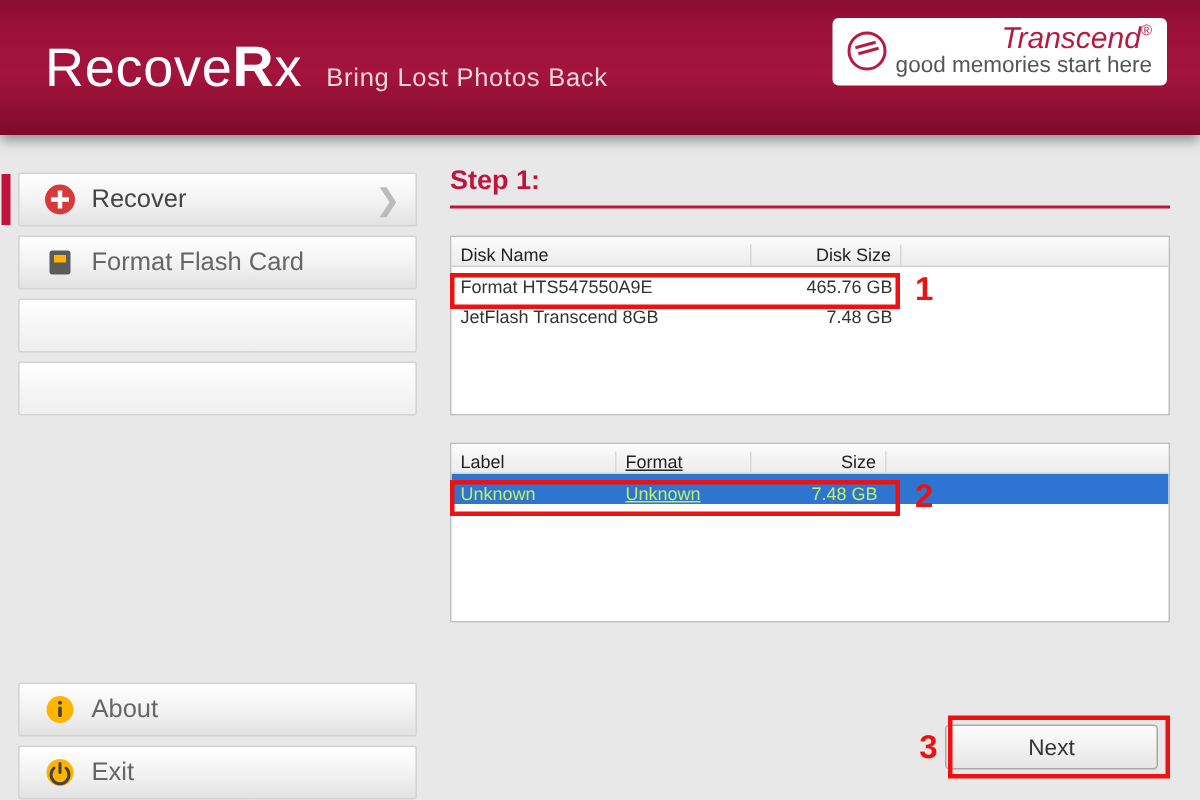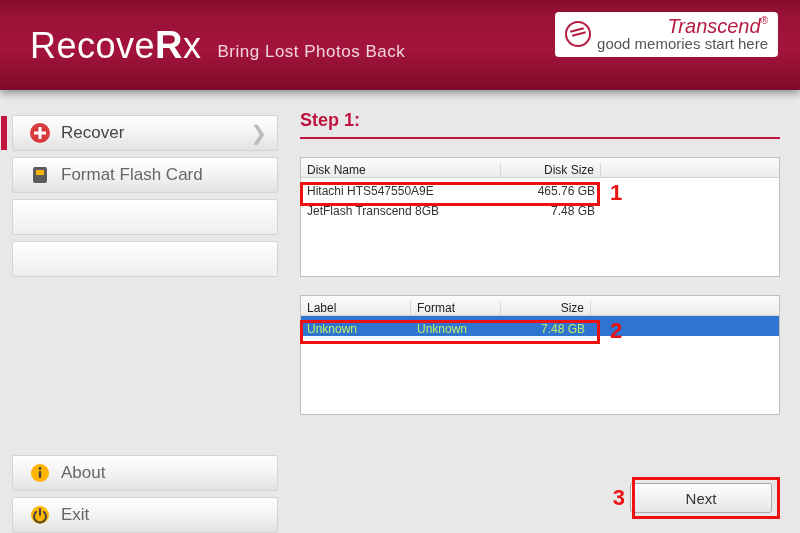--- a/index.html
+++ b/index.html
@@ -127,21 +127,21 @@
     display:flex; align-items:flex-end;
     height: 20px;
     color:#333;
   }
   .thead { background:linear-gradient(180deg,#fcfcfc,#ececec); border-bottom:1px solid #d0d0d0; }
   .thead .cell { border-right:1px solid #d8d8d8; color:#222; font-size:12px; }
   .cell { padding: 0 6px; overflow:hidden; white-space:nowrap; }
   .c-name { width: 200px; }
   .c-size { width: 100px; text-align:right; }
   .c-label { width: 110px; }
-  .c-format { width: 90px; }
+  .c-format { width: 90px; text-decoration: underline; }
   .c-psize { width: 90px; text-align:right; }
   .trow.selected { background:#2f74d0; color:#bef264; }
 
   .callout {
     position:absolute; border:3px solid #e11; pointer-events:none;
   }
   .callout-label {
     position:absolute; color:#e11; font-size:22px; font-weight:700;
   }
 
@@ -224,21 +224,21 @@
 
   <div class="main">
     <div class="step-title">Step 1:</div>
 
     <div class="panel">
       <div class="thead">
         <div class="cell c-name">Disk Name</div>
         <div class="cell c-size">Disk Size</div>
       </div>
       <div class="trow">
-        <div class="cell c-name">Hitachi HTS547550A9E</div>
+        <div class="cell c-name">Format HTS547550A9E</div>
         <div class="cell c-size">465.76  GB</div>
       </div>
       <div class="trow">
         <div class="cell c-name">JetFlash Transcend 8GB</div>
         <div class="cell c-size">7.48  GB</div>
       </div>
     </div>
 
     <div class="panel panel2">
       <div class="thead">

